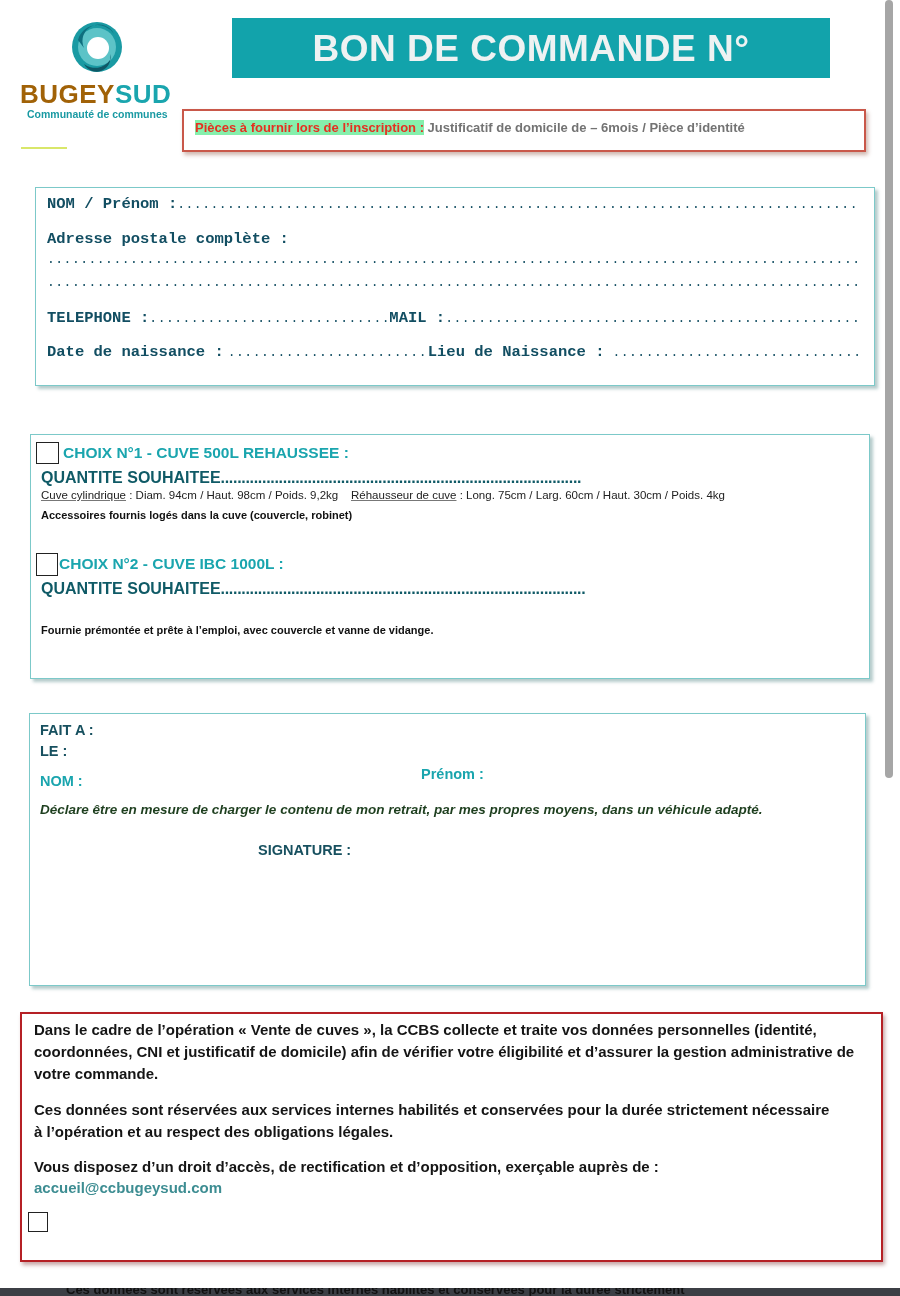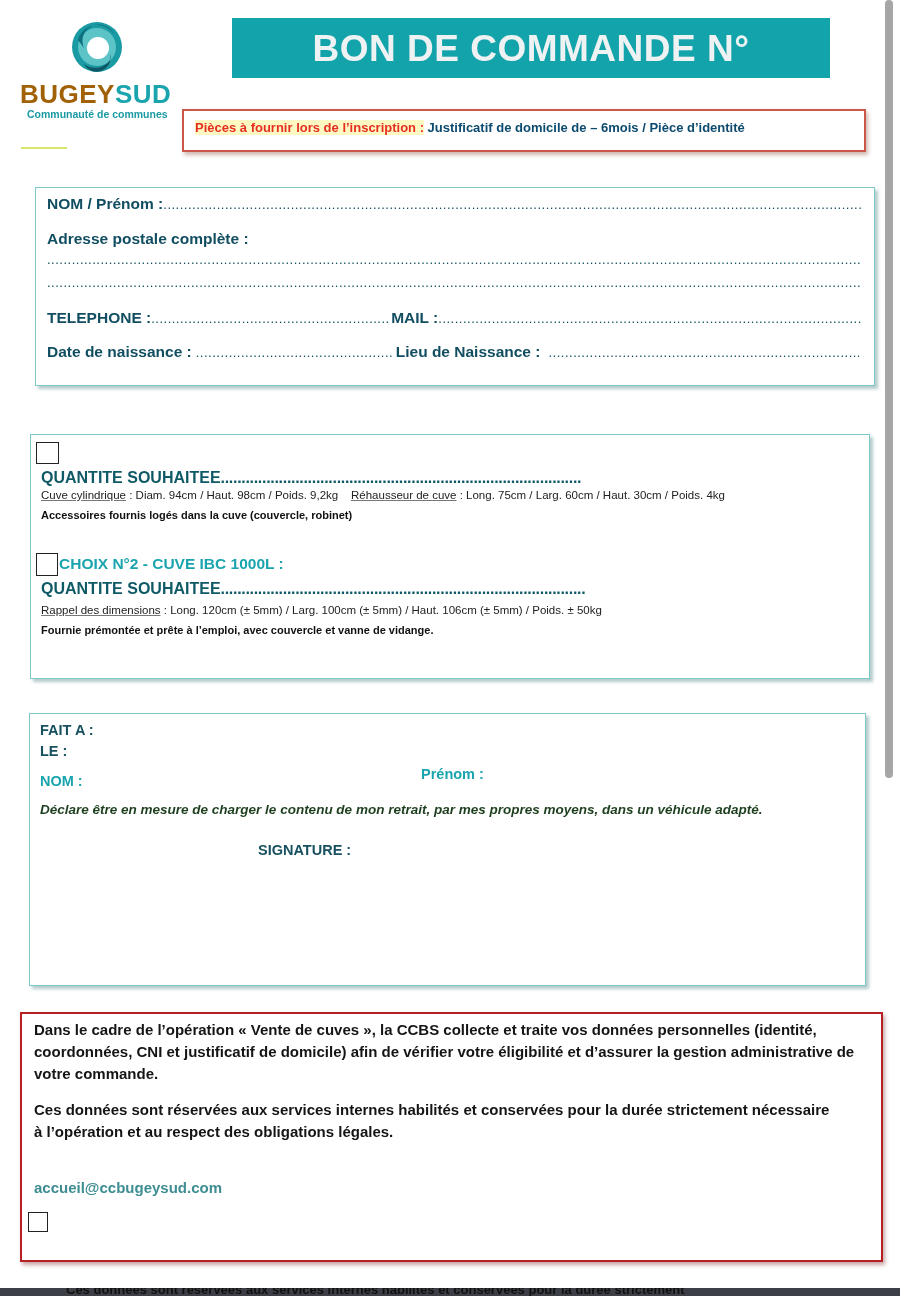--- a/index.html
+++ b/index.html
@@ -21,26 +21,26 @@
     left: 232px; top: 18px; width: 598px; height: 60px; background: #12a3ab;
     color: #eef2f2; font-weight: bold; font-size: 37px; text-align: center; line-height: 62px;
     letter-spacing: 0.5px;
   }
   
   .pieces-box {
     left: 182px; top: 109px; width: 684px; height: 43px; border: 2px solid #c9584a;
     box-shadow: 2px 3px 4px rgba(120,50,30,0.35); background: #fff;
     font-size: 13px; font-weight: bold; line-height: 34px; box-sizing: border-box; padding-left: 11px;
   }
-  .pieces-box .hl { background: #fef9c3; color: #e53021; }
-  .pieces-box .rest { color: #0c4a6e; }
+  .pieces-box .hl { background: #86efac; color: #e53021; }
+  .pieces-box .rest { color: #737373; }
 
   
   .tbox { border: 1.5px solid #7cc9c9; box-shadow: 3px 3px 3px rgba(90,140,140,0.45); background: #fff; box-sizing: border-box; }
-  .box1 { left: 35px; top: 187px; width: 840px; height: 199px; }
+  .box1 { left: 35px; top: 187px; width: 840px; height: 199px; font-family: Liberation Mono, monospace; }
   .box2 { left: 30px; top: 434px; width: 840px; height: 245px; }
   .box3 { left: 29px; top: 713px; width: 837px; height: 273px; }
 
   .lbl { color: #124e62; font-weight: bold; font-size: 15.5px; white-space: nowrap; }
   .dots { overflow: hidden; white-space: nowrap; color: #124e62; font-size: 13px; letter-spacing: 0.5px; }
   .row { position: absolute; display: flex; align-items: baseline; }
 
   .choice-title { color: #1aa5ae; font-weight: bold; font-size: 15.5px; }
   .qty { color: #0f5a66; font-weight: bold; font-size: 16px; }
   .spec { font-size: 11.5px; color: #222; white-space: nowrap; }
@@ -112,53 +112,52 @@
     <span class="lbl">Date de naissance :</span>
     <span class="dots" style="width:196px; margin-left:4px;">......................................................................................................................................................................................................................................................</span>
     <span class="lbl" style="margin-left:4px;">Lieu de Naissance :</span>
     <span class="dots" style="flex:1; margin-left:8px;">......................................................................................................................................................................................................................................................</span>
   </div>
 </div>
 
 <div class="abs tbox box2">
 
   <div class="abs cb" style="left:5px; top:7px; width:23px; height:22px;"></div>
+  <div class="abs choice-title" style="left:32px; top:9px;">CHOIX N°1 - CUVE 500L REHAUSSEE :</div>
   <div class="row" style="left:10px; top:34px;">
     <span class="qty">QUANTITE SOUHAITEE</span>
     <span class="qty" style="letter-spacing:-0.3px;">.......................................................................................</span>
   </div>
   <div class="abs spec" style="left:10px; top:54px;">
     <u>Cuve cylindrique</u><span> : Diam. 94cm / Haut. 98cm / Poids. 9,2kg</span>&nbsp;&nbsp;&nbsp;&nbsp;<u>Réhausseur de cuve</u><span> : Long. 75cm / Larg. 60cm / Haut. 30cm / Poids. 4kg</span>
   </div>
   <div class="abs specb" style="left:10px; top:74px;">Accessoires fournis logés dans la cuve (couvercle, robinet)</div>
 
   <div class="abs cb" style="left:5px; top:118px; width:22px; height:23px;"></div>
   <div class="abs choice-title" style="left:28px; top:120px;">CHOIX N°2 - CUVE IBC 1000L :</div>
   <div class="row" style="left:10px; top:145px;">
     <span class="qty">QUANTITE SOUHAITEE</span>
     <span class="qty" style="letter-spacing:-0.3px;">........................................................................................</span>
-  </div>
-  <div class="abs spec" style="left:10px; top:169px;">
-    <u>Rappel des dimensions</u><span> : Long. 120cm (± 5mm) / Larg. 100cm (± 5mm) / Haut. 106cm (± 5mm) / Poids. ± 50kg</span>
   </div>
   <div class="abs specb" style="left:10px; top:189px;">Fournie prémontée et prête à l’emploi, avec couvercle et vanne de vidange.</div>
 </div>
 
 <div class="abs tbox box3">
   <div class="abs fa" style="left:10px; top:8px;">FAIT A :</div>
   <div class="abs fa" style="left:10px; top:29px;">LE :</div>
   <div class="abs teal" style="left:10px; top:59px;">NOM :</div>
   <div class="abs teal" style="left:391px; top:52px;">Prénom :</div>
   <div class="abs decl" style="left:10px; top:88px;">Déclare être en mesure de charger le contenu de mon retrait, par mes propres moyens, dans un véhicule adapté.</div>
   <div class="abs fa" style="left:228px; top:128px;">SIGNATURE :</div>
 </div>
 
 <div class="abs pbox">
   <div class="abs ptext" style="left:12px; top:5px; width:840px;">Dans le cadre de l’opération « Vente de cuves », la CCBS collecte et traite vos données personnelles (identité, coordonnées, CNI et justificatif de domicile) afin de vérifier votre éligibilité et d’assurer la gestion administrative de votre commande.</div>
   <div class="abs ptext" style="left:12px; top:85px; width:800px;">Ces données sont réservées aux services internes habilités et conservées pour la durée strictement nécessaire à l’opération et au respect des obligations légales.</div>
+  <div class="abs ptext" style="left:12px; top:142px; width:840px;">Vous disposez d’un droit d’accès, de rectification et d’opposition, exerçable auprès de :</div>
   <div class="abs plink" style="left:12px; top:165px;">accueil@ccbugeysud.com</div>
   <div class="abs cb" style="left:6px; top:198px;"></div>
 </div>
 
 <div class="abs scrollbar"></div>
 
 <div class="abs bottom-strip">
   <span>Ces données sont réservées aux services internes habilités et conservées pour la durée strictement</span>
 </div>
 

